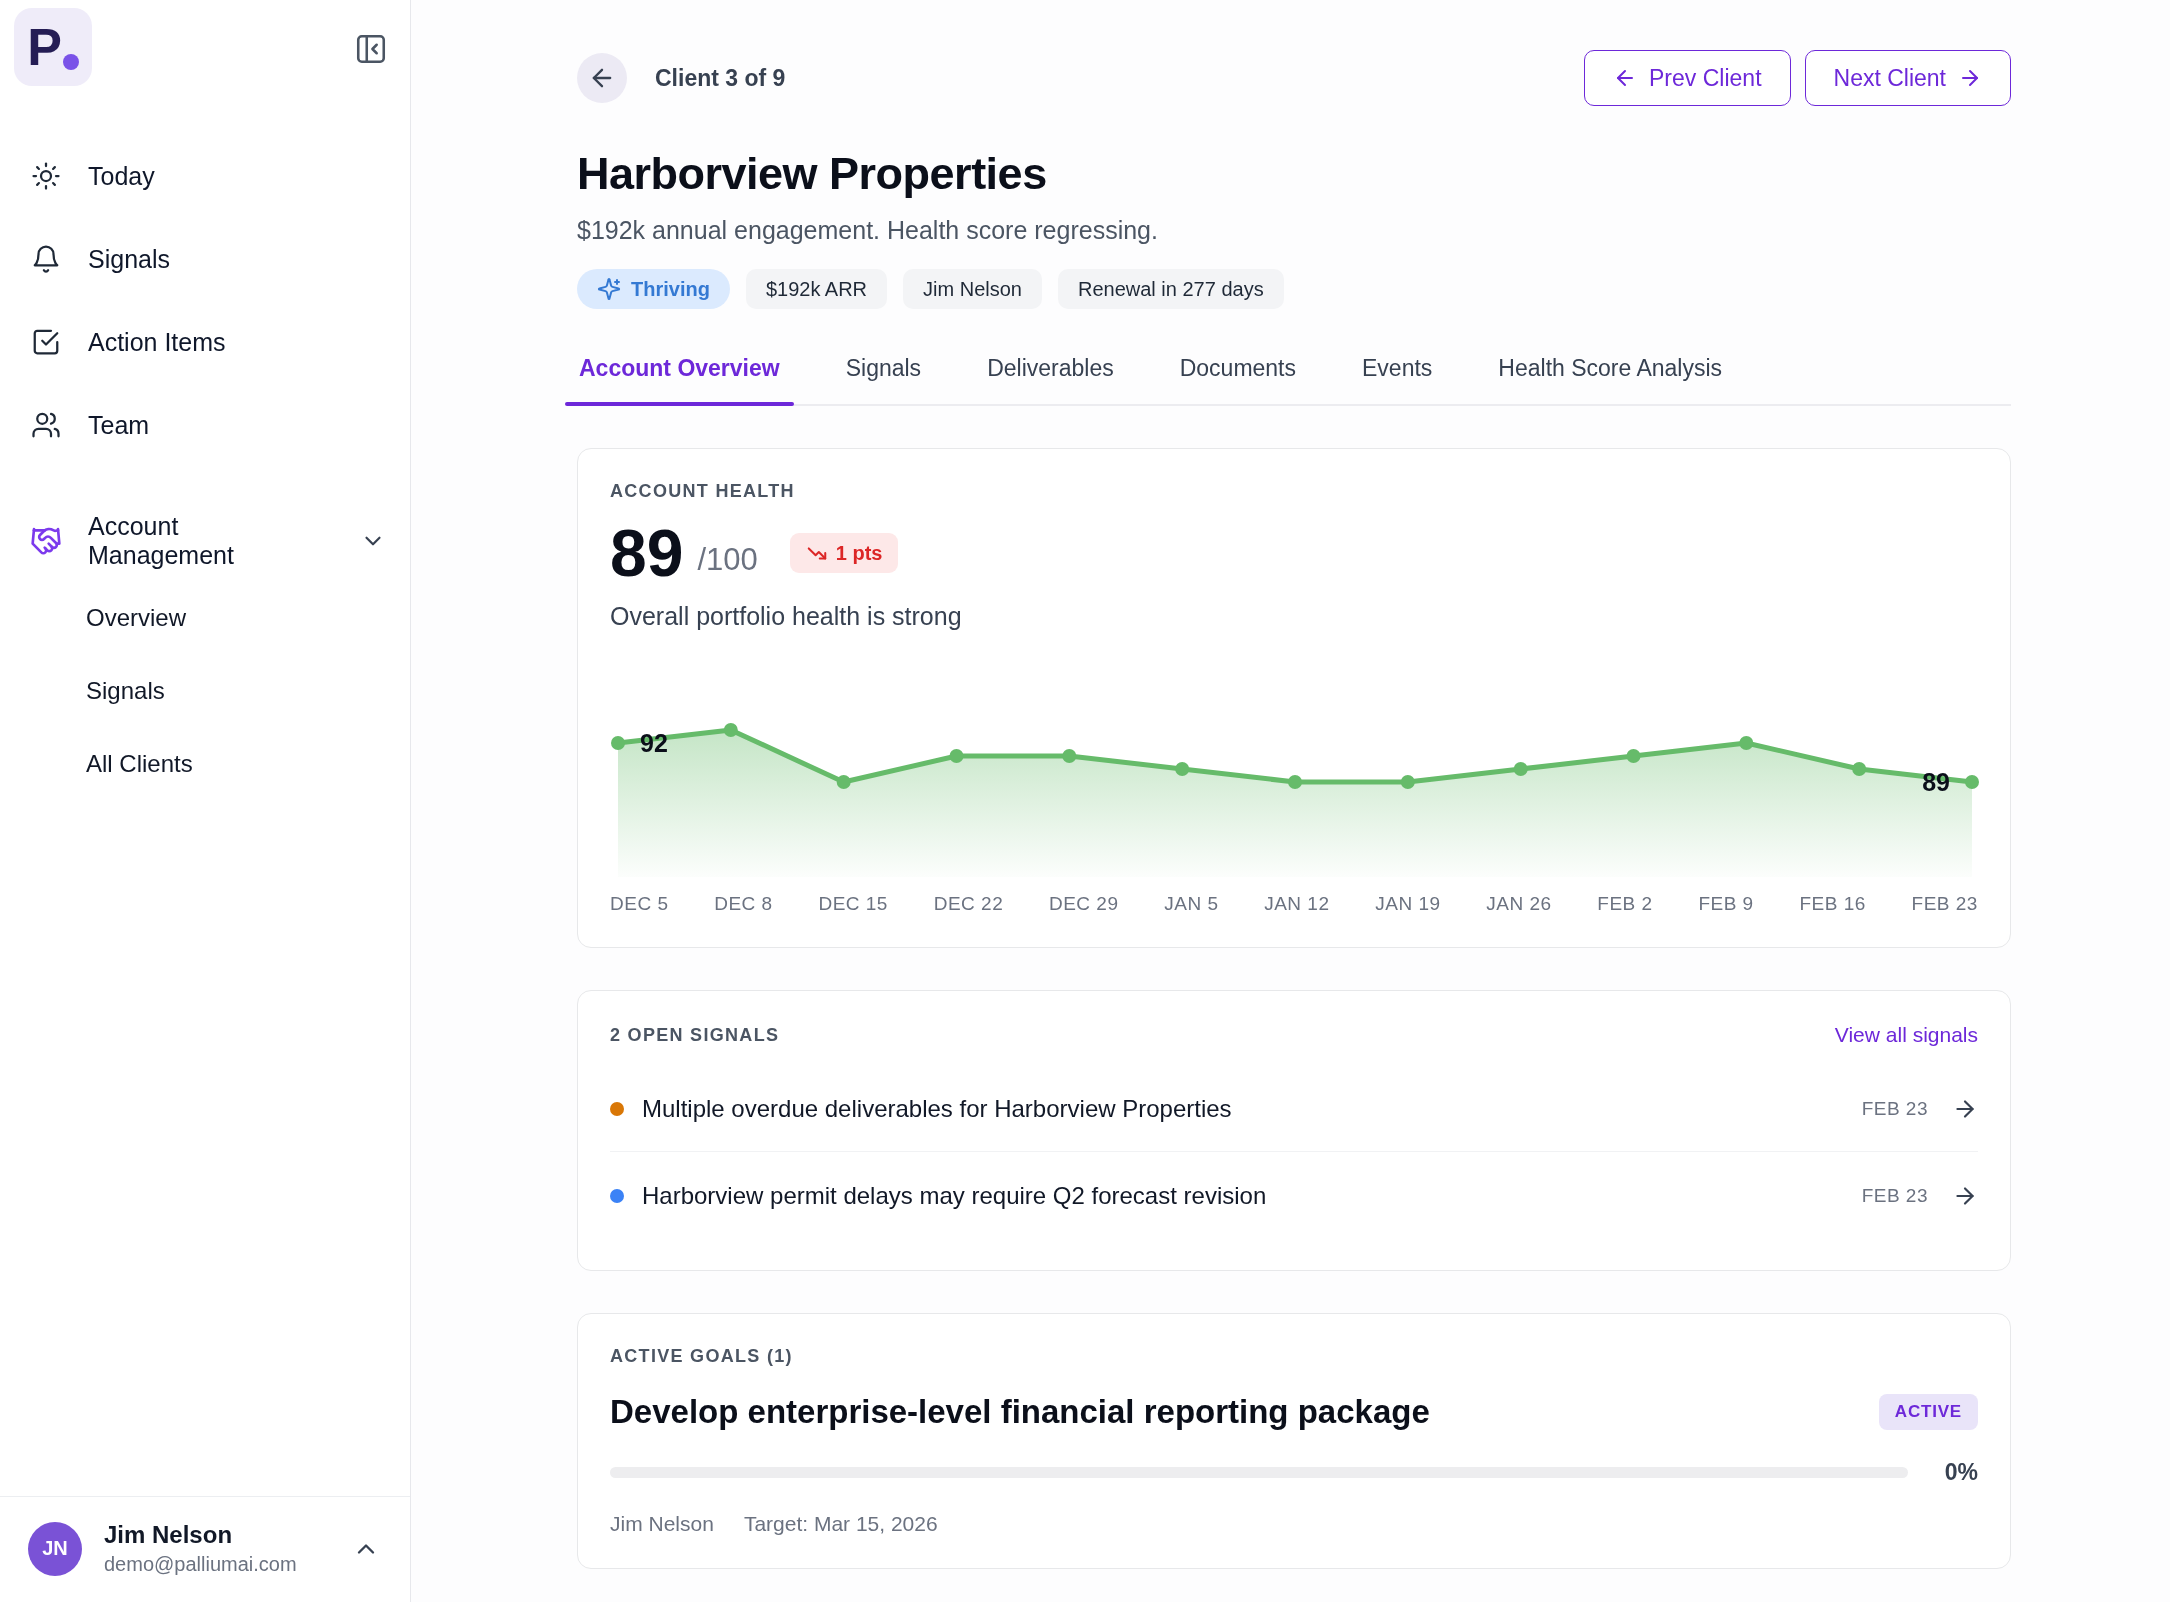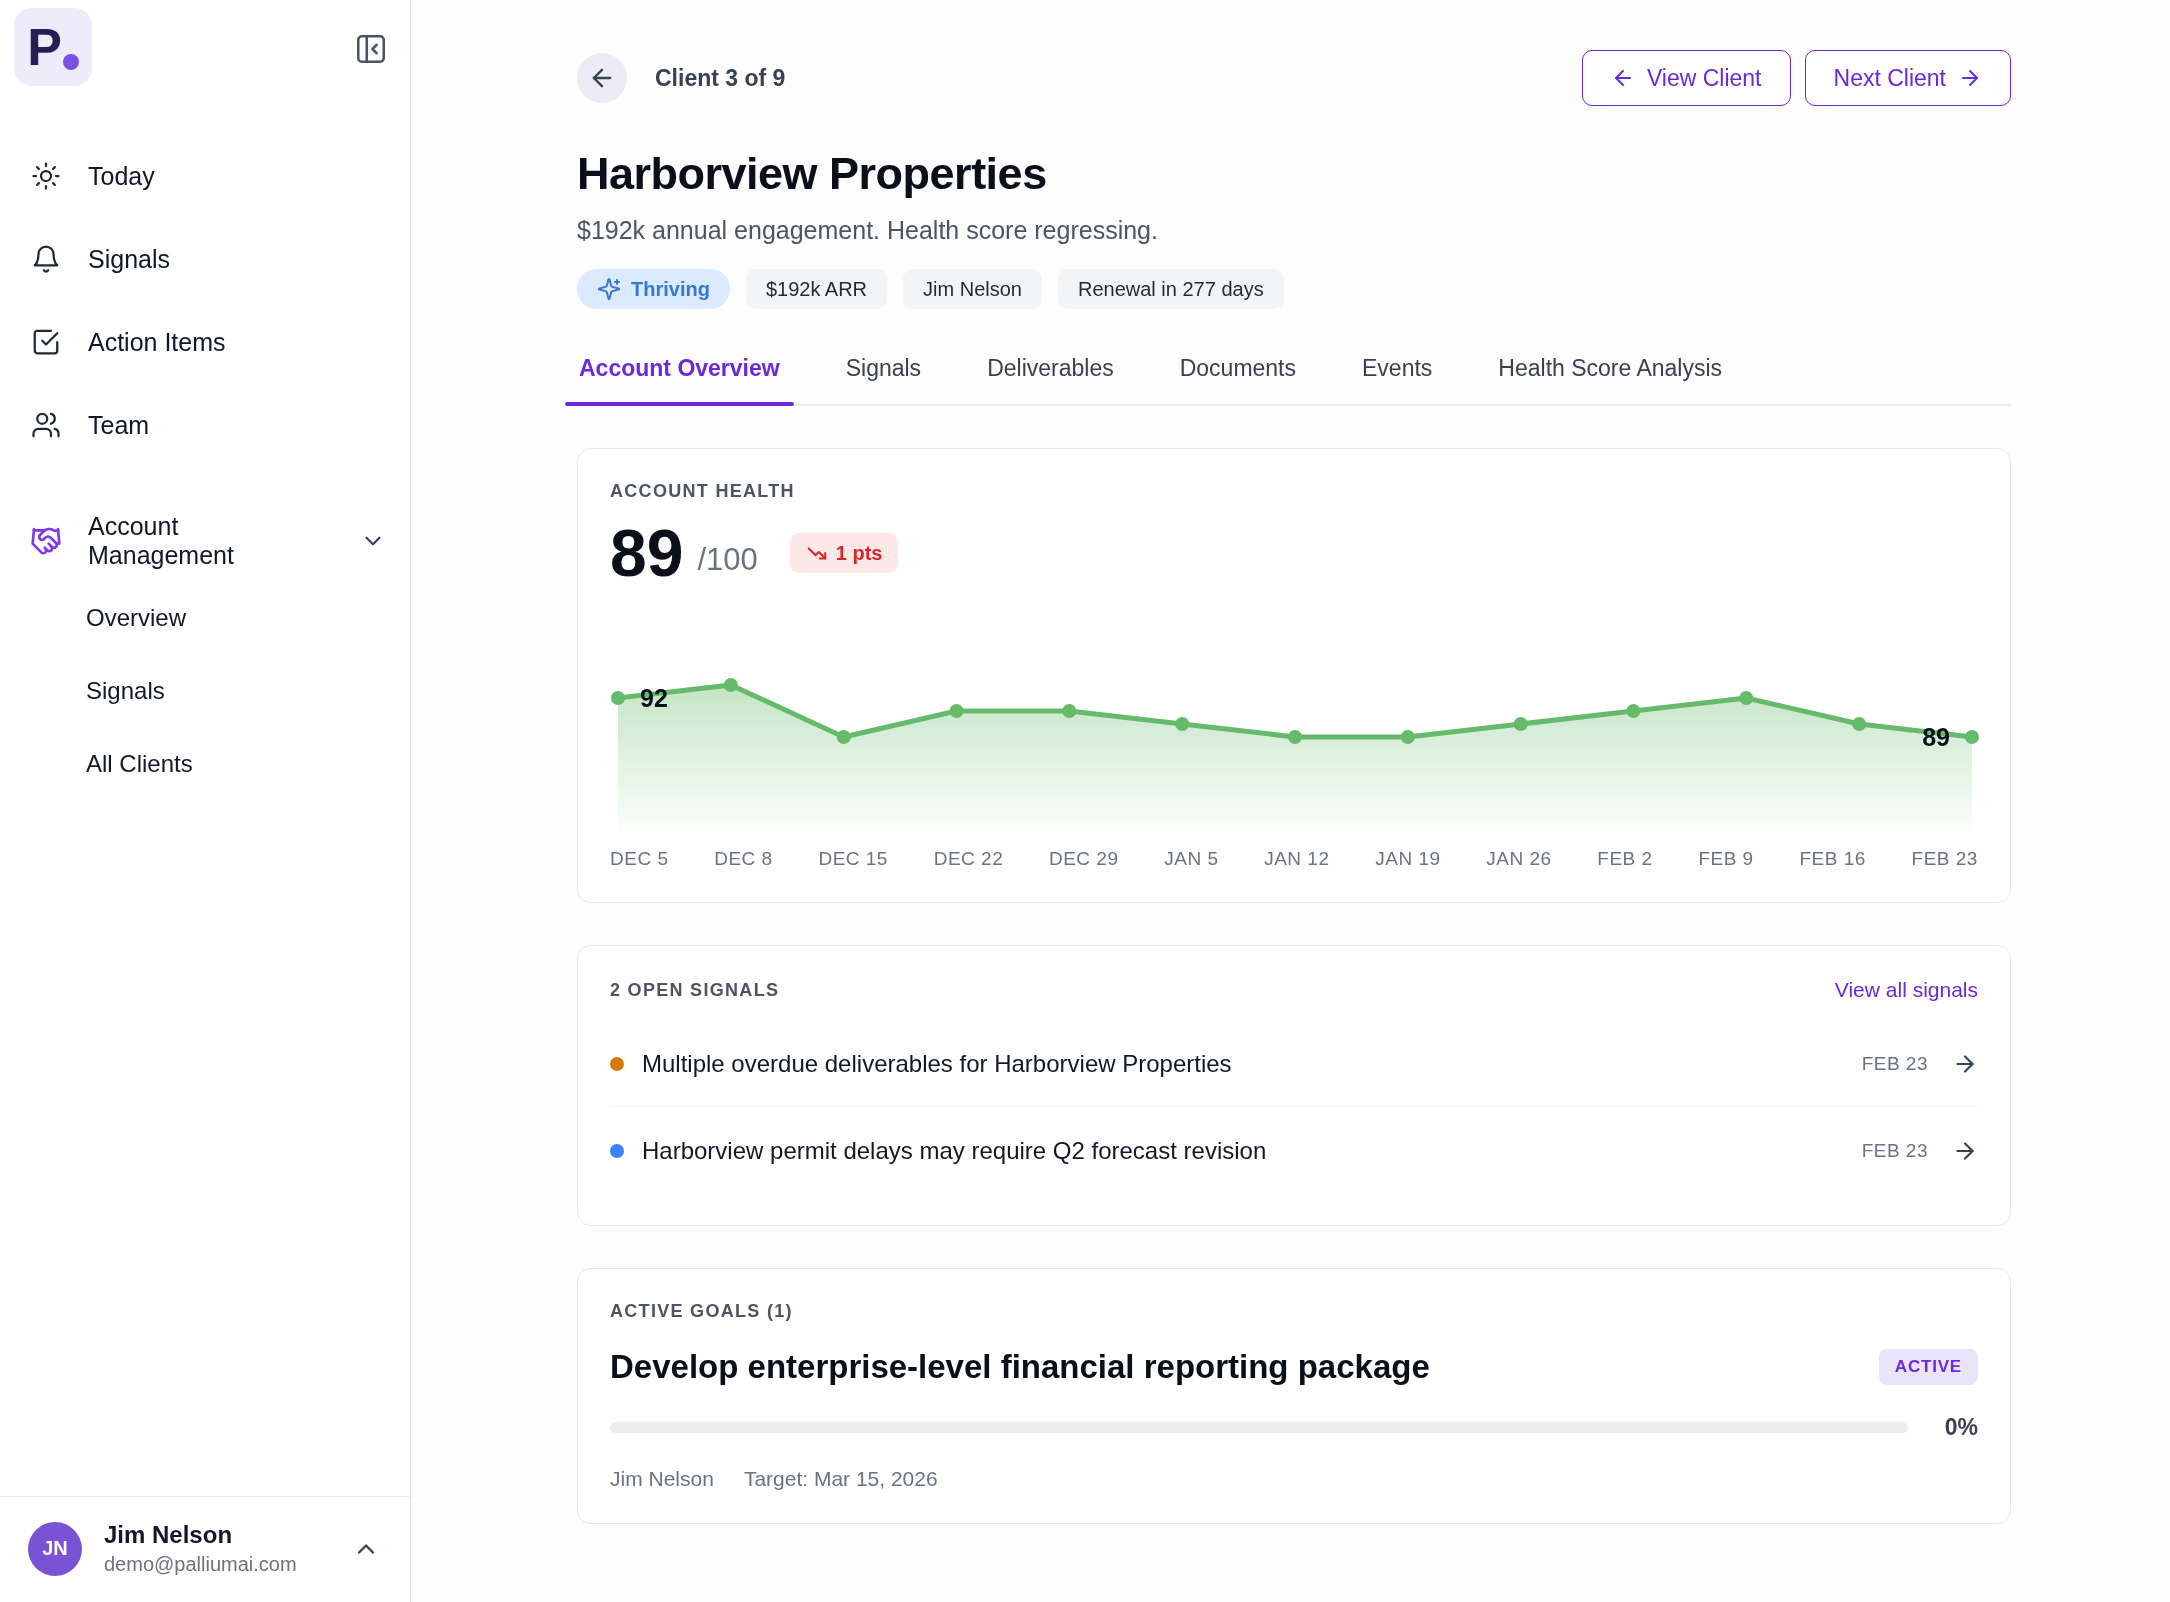--- a/index.html
+++ b/index.html
@@ -244,21 +244,21 @@
             <path d="m12 19-7-7 7-7"></path>
           </svg>
       </button>
       <span class="client-pos">Client 3 of 9</span>
       <div class="nav-btns">
         <button class="nav-btn">
           <svg class="ic" width="24" height="24" viewBox="0 0 24 24" fill="none" stroke="currentColor" stroke-width="2" stroke-linecap="round" stroke-linejoin="round">
               <path d="M19 12H5"></path>
               <path d="m12 19-7-7 7-7"></path>
             </svg>
-          <span>View Client</span>
+          <span>Prev Client</span>
         </button>
         <button class="nav-btn">
           <span>Next Client</span>
           <svg class="ic" width="24" height="24" viewBox="0 0 24 24" fill="none" stroke="currentColor" stroke-width="2" stroke-linecap="round" stroke-linejoin="round">
               <path d="M5 12h14"></path>
               <path d="m12 5 7 7-7 7"></path>
             </svg>
         </button>
       </div>
     </div>
@@ -295,20 +295,21 @@
         <span class="score">89</span>
         <span class="score-max">/100</span>
         <span class="delta-badge">
           <svg class="ic" width="22" height="22" viewBox="0 0 24 24" fill="none" stroke="currentColor" stroke-width="2.2" stroke-linecap="round" stroke-linejoin="round">
               <polyline points="3 7 10.5 14.5 14 11 21 18"></polyline>
               <polyline points="15 18 21 18 21 12"></polyline>
             </svg>
           <span>1 pts</span>
         </span>
       </div>
+      <div class="health-summary">Overall portfolio health is strong</div>
 
       <div class="chart-wrap">
         <svg class="chart-svg" viewBox="0 0 1370 170" preserveAspectRatio="none">
             <defs>
               <linearGradient id="gfill" x1="0" y1="0" x2="0" y2="1">
                 <stop offset="0%" stop-color="#66bb6a" stop-opacity="0.38"></stop>
                 <stop offset="100%" stop-color="#66bb6a" stop-opacity="0.02"></stop>
               </linearGradient>
             </defs>
             <path d="M8,170 L8.0,36.0 L120.8,23.0 L233.7,75.0 L346.5,49.0 L459.3,49.0 L572.2,62.0 L685.0,75.0 L797.8,75.0 L910.7,62.0 L1023.5,49.0 L1136.3,36.0 L1249.2,62.0 L1362.0,75.0 L1362,170 Z" fill="url(#gfill)"></path>

